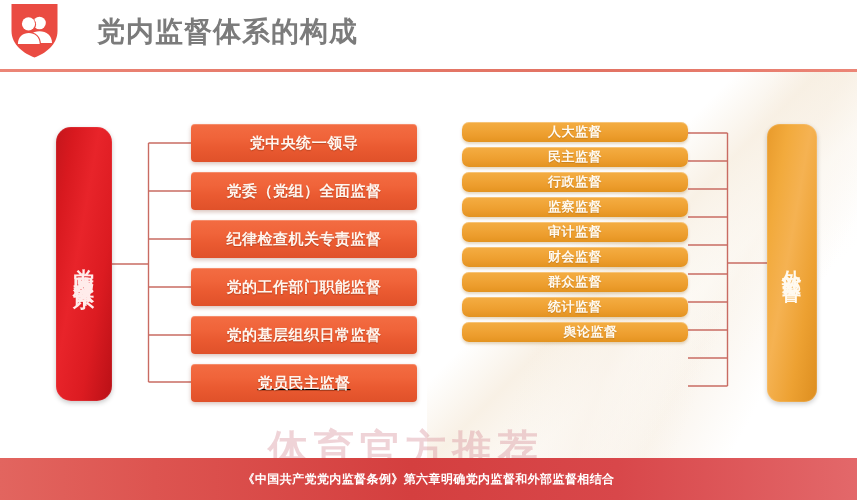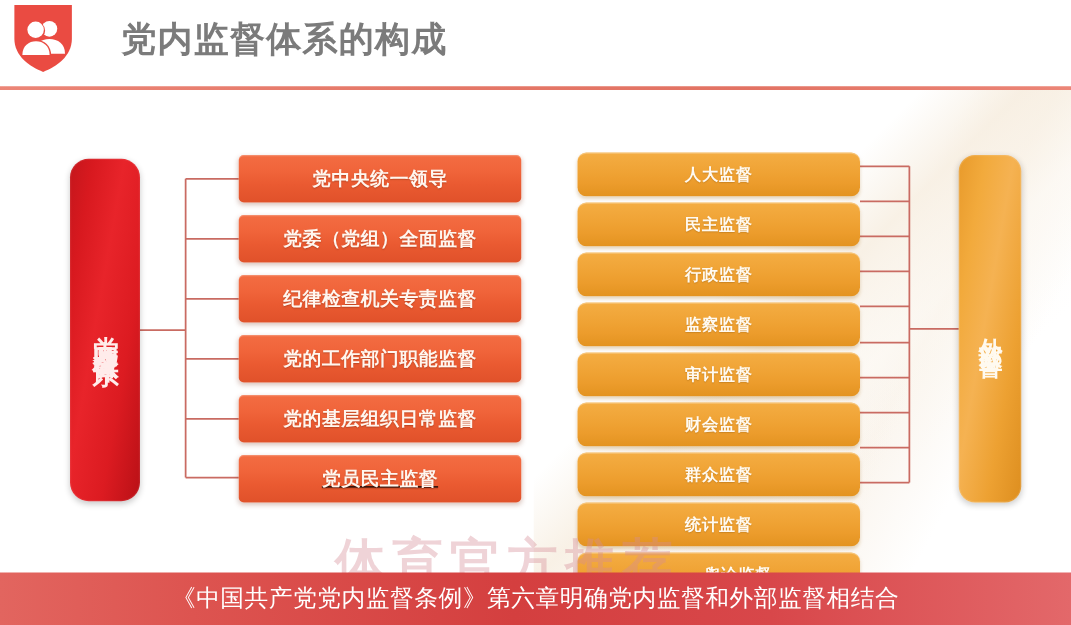--- a/index.html
+++ b/index.html
@@ -92,21 +92,21 @@
   .red-box:last-child { margin-bottom:0;text-decoration:underline; }
   .red-box span {
     color:#fff6ef; font-size:15px; font-weight:bold; letter-spacing:.5px;
     white-space:nowrap;
     text-shadow:0 1px 1px rgba(130,45,18,.45);
   }
 
   
   #col-orange { position:absolute; left:462px; top:122px; width:226px; }
   .orange-box {
-    width:226px; height:35px; margin-bottom:5px;
+    width:226px; height:20px; margin-bottom:5px;
     border-radius:7px;
     background:linear-gradient(180deg,#f4ad43 0%,#f0a436 40%,#ec9c2c 70%,#e39320 100%);
     box-shadow:0 2px 3px rgba(150,95,10,.26), inset 0 1px 0 rgba(255,255,255,.28);
     display:flex; align-items:center; justify-content:center;
   }
   .orange-box:last-child { margin-bottom:0;padding-left:31px; }
   .orange-box span {
     color:#fffaf1; font-size:13px; font-weight:bold; letter-spacing:.5px;
     white-space:nowrap;
     text-shadow:0 1px 1px rgba(150,95,15,.4);
@@ -124,21 +124,21 @@
     font-family:"Liberation Serif","DejaVu Serif",serif;
   }
 
   
   #caption-bar {
     position:absolute; left:0; top:458px; width:857px; height:42px;
     background:linear-gradient(90deg,#e2655f 0%,#dd5450 18%,#d43f3f 48%,#d8474a 72%,#e3686a 100%);
     display:flex; align-items:center; justify-content:center;
   }
   #caption-bar .cap {
-    color:#ffffff; font-size:19px; font-weight:normal; letter-spacing:.4px;
+    color:#ffffff; font-size:12px; font-weight:bold; letter-spacing:.4px;
     white-space:nowrap;
   }
 </style>
 </head>
 <body>
 
 <div id="slide">
 
   <div class="bg-wash"></div>
   <div class="bg-wash2"></div>

